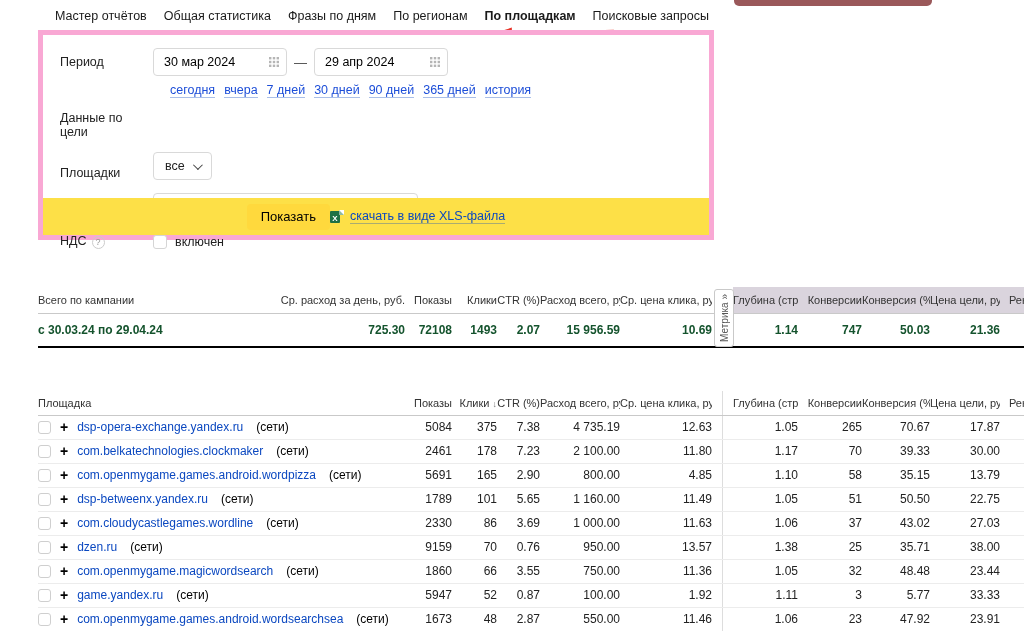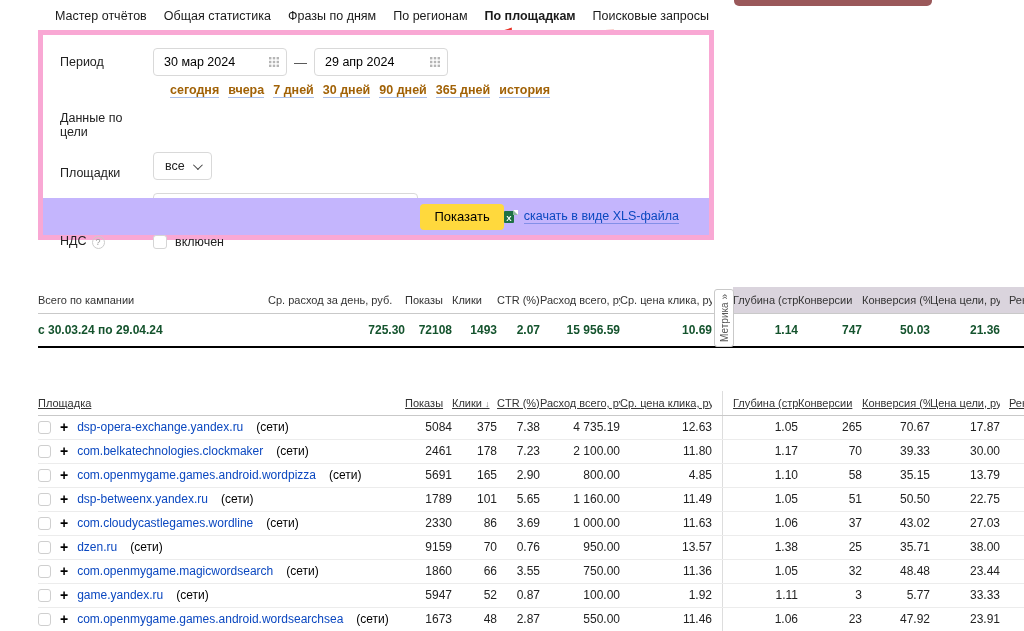--- a/index.html
+++ b/index.html
@@ -21,46 +21,46 @@
            border:5px solid #f9a8d4; }
   .form-row { display:flex; align-items:center; margin-left:17px; }
   .form-label { width:93px; font-size:12.5px; color:#222; flex:none; }
   .row-period { margin-top:13px; }
   .date-input { width:134px; height:28px; border:1px solid #d9d9d9; border-radius:4px; font-size:12.5px;
                 padding:0 26px 0 10px; color:#000; font-family:"Liberation Sans",sans-serif; background:#fff; }
   .date-wrap { position:relative; }
   .cal-icon { position:absolute; right:8px; top:9px; }
   .date-sep { margin:0 7px; color:#444; font-size:13px; }
   .quick-links { display:flex; gap:9px; margin:7px 0 0 127px; font-size:12.5px; }
-  .plink { color:#a16207; text-decoration:none; border-bottom:1px solid rgba(11,72,192,.35); cursor:pointer; white-space:nowrap;font-weight:bold; }
+  .plink { color:#1d4ed8; text-decoration:none; border-bottom:1px solid rgba(11,72,192,.35); cursor:pointer; white-space:nowrap; }
   .row-mid { margin-top:13px;align-items:flex-end; }
   .select { display:inline-flex; align-items:center; gap:8px; height:28px; border:1px solid #d9d9d9; border-radius:4px;
             padding:0 11px; font-size:12.5px; background:#fff; cursor:pointer; white-space:nowrap; }
   .chev { width:7px; height:7px; border-right:1.6px solid #444; border-bottom:1.6px solid #444;
           transform:rotate(45deg) translateY(-2px); flex:none; }
   .help { display:inline-flex; align-items:center; justify-content:center; width:13px; height:13px; margin-left:5px;
           border:1px solid #ccc; border-radius:50%; font-size:9px; color:#999; flex:none; }
   .vat-box { width:14px; height:14px; border:1px solid #d5d5d5; border-radius:3px; background:#fff; margin-right:8px; flex:none; cursor:pointer; }
   .vat-label { font-size:12.5px; }
-  .panel-footer { position:absolute; left:0; right:0; bottom:0; height:37px; background:#c4b5fd;
-                  display:flex; align-items:center; justify-content:flex-end; padding:0 30px; }
+  .panel-footer { position:absolute; left:0; right:0; bottom:0; height:37px; background:#fde047;
+                  display:flex; align-items:center; justify-content:center; padding:0 30px; }
   .show-btn { background:#ffd93d; border:none; border-radius:4px; height:26px; padding:0 14px;
               font-size:13px; color:#000; font-family:"Liberation Sans",sans-serif; cursor:pointer; }
   .xls-link { display:flex; align-items:center; gap:6px; font-size:12.5px; color:#0b48c0; cursor:pointer; }
   .xls-link span { border-bottom:1px solid rgba(11,72,192,.35); }
   
   table { border-collapse:collapse; table-layout:fixed; position:absolute; left:38px; width:986px; }
   .t-summary { top:287px; }
   .t-platforms { top:391px; }
-  th { font-size:11px; font-weight:normal; color:#333; text-align:left; white-space:nowrap; overflow:hidden; }
+  th { font-size:11px; font-weight:normal; color:#333; text-align:right; white-space:nowrap; overflow:hidden; }
   td { font-size:12px; color:#222; text-align:right; white-space:nowrap; vertical-align:middle; }
   th.l, td.l { text-align:left; }
   .t-summary th { height:26px; border-bottom:1px solid #c9c9c9; }
   .t-summary td { height:34px; font-weight:bold; color:#14532d; border-bottom:2px solid #000000; }
-  .t-platforms th { height:24px; border-bottom:1px solid #c9c9c9;text-decoration:underline; }
+  .t-platforms th { height:24px; border-bottom:1px solid #c9c9c9; }
   .t-platforms td { height:24px; border-bottom:1px solid #ececec; }
   th.metrika-bg { background:#dad4dd; }
   .divider-col { background:linear-gradient(to right, transparent 10px, #ddd 10px, #ddd 11px, transparent 11px); }
   .ren { padding-left:9px; text-align:left; }
   .site-cell { display:flex; align-items:center; gap:9px; }
   .row-check { width:13px; height:13px; border:1px solid #cfcfcf; border-radius:3px; background:#fff; flex:none; cursor:pointer; }
   .expand { font-size:14px; font-weight:bold; color:#000; cursor:pointer; line-height:1; flex:none; }
   .site-link { color:#0b48c0; cursor:pointer; }
   .site-suffix { color:#000; margin-left:4px; }
   .sort-ico { font-size:9px; color:#777; }

